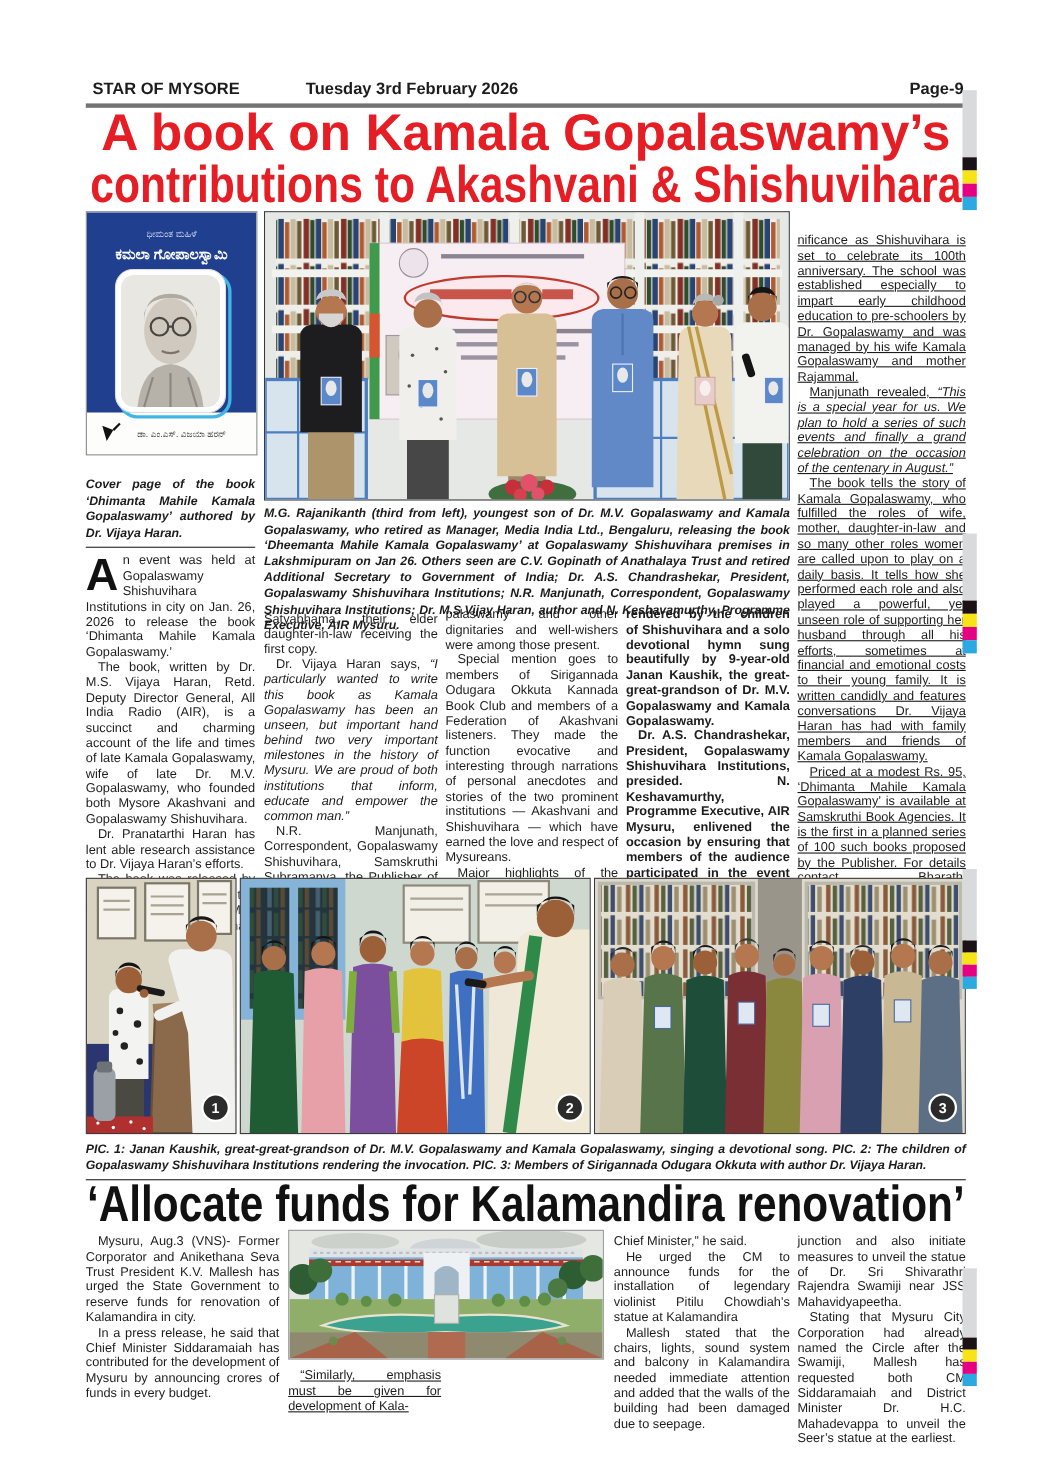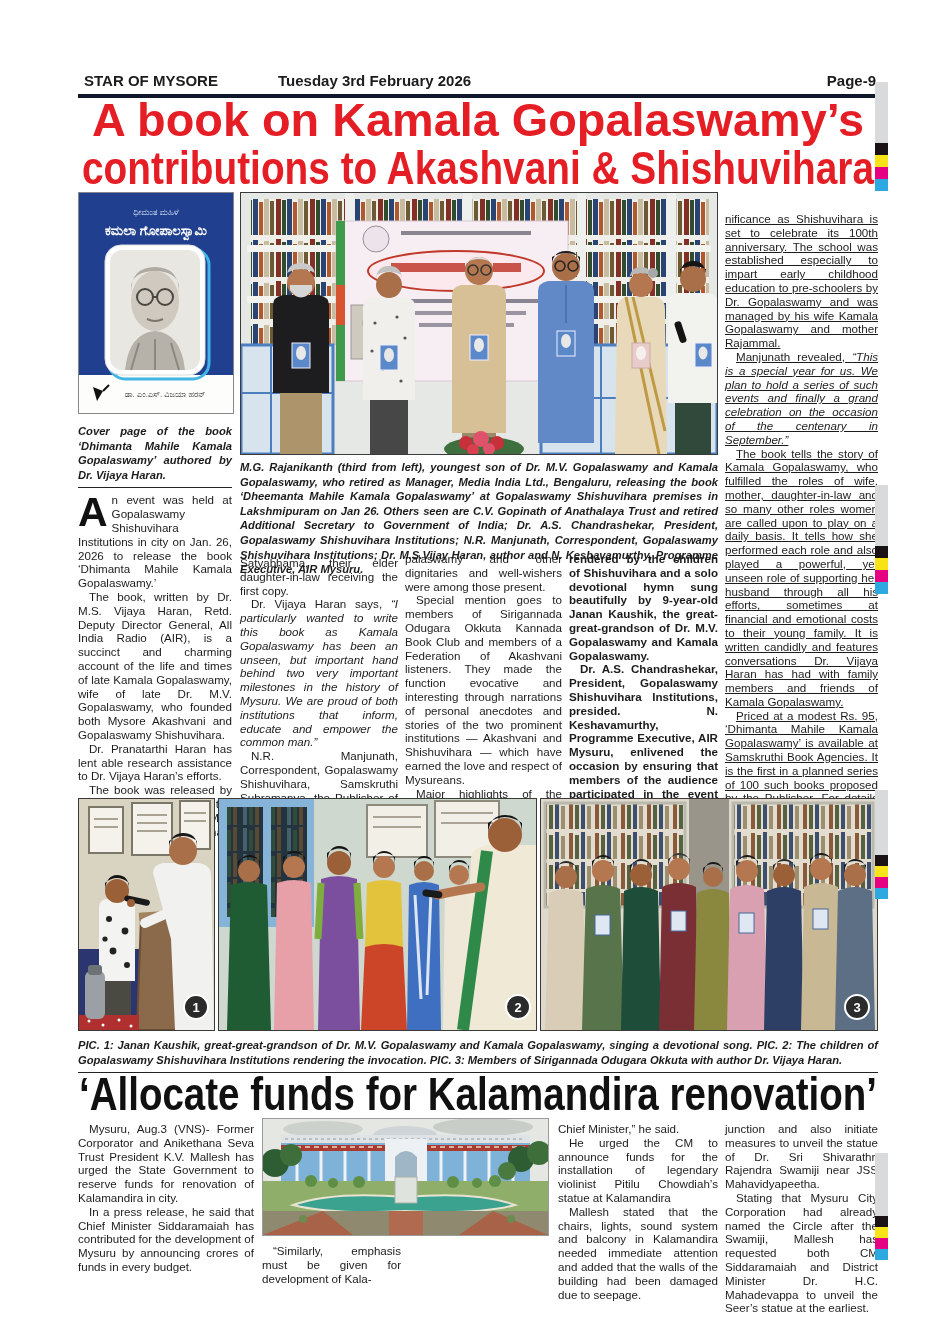--- a/index.html
+++ b/index.html
@@ -1,20 +1,20 @@
 <!DOCTYPE html>
 <html><head>
 <meta charset="utf-8">
 <style>
   html,body{margin:0;padding:0;background:#fff;}
   #page{position:relative;width:945px;height:1337px;background:#ffffff;overflow:hidden;
         font-family:"Liberation Sans","DejaVu Sans",sans-serif;color:#1c1c1c;}
   
   #masthead{position:absolute;left:78px;top:70px;width:800px;height:24px;
-            border-bottom:4px solid #0f172a;font-weight:bold;font-size:15px;}
+            border-bottom:4px solid #737373;font-weight:bold;font-size:15px;}
   #masthead .mh-title{position:absolute;left:6px;top:2px;}
   #masthead .mh-date{position:absolute;left:200px;top:2px;}
   #masthead .mh-page{position:absolute;right:2px;top:2px;}
   
   .headline-svg{position:absolute;left:78px;}
   .headline-svg text{font-family:"Liberation Sans","DejaVu Sans",sans-serif;font-weight:bold;}
   
   .col{position:absolute;font-size:11.6px;line-height:13.8px;text-align:justify;}
   .col p{margin:0;}
   .ind{text-indent:11px;}
@@ -62,21 +62,21 @@
         <circle cx="86" cy="104" r="8" fill="none" stroke="#4a4742" stroke-width="2"></circle>
         <path d="M74,104 L78,104" stroke="#4a4742" stroke-width="2"></path>
         <path d="M68,126 Q76,130 84,126" stroke="#7a756c" stroke-width="2" fill="none"></path>
       </g>
       <g>
         <path d="M14,194 L24,198 L18,208 Z" fill="#111111"></path>
         <path d="M24,198 L30,192" stroke="#111111" stroke-width="2"></path>
       </g>
       <text x="86" y="204" text-anchor="middle" font-size="8" fill="#333333">ಡಾ. ಎಂ.ಎಸ್. ವಿಜಯಾ ಹರನ್</text>
     </svg>
-    <div class="caption" style="margin-top:10px">Cover page of the book ‘Dhimanta Mahile Kamala Gopalaswamy’ authored by Dr. Vijaya Haran.</div>
+    <div class="caption" style="margin-top:20px">Cover page of the book ‘Dhimanta Mahile Kamala Gopalaswamy’ authored by Dr. Vijaya Haran.</div>
     <hr class="rule">
     <div class="col" style="position:static;width:154px;">
       <p><span class="dropcap">A</span><span>n event was held at Gopalaswamy Shishuvihara Institutions in city on Jan. 26, 2026 to release the book ‘Dhimanta Mahile Kamala Gopalaswamy.’</span></p>
       <p class="ind">The book, written by Dr. M.S. Vijaya Haran, Retd. Deputy Director General, All India Radio (AIR), is a succinct and charming account of the life and times of late Kamala Gopalaswamy, wife of late Dr. M.V. Gopalaswamy, who founded both Mysore Akashvani and Gopalaswamy Shishuvihara.</p>
       <p class="ind">Dr. Pranatarthi Haran has lent able research assistance to Dr. Vijaya Haran’s efforts.</p>
       <p class="ind">The book was released by M.G. Rajanikanth, the youngest son of Dr. M.V. Gopalaswamy and Kamala Gopalaswamy, with</p>
     </div>
   </div>
 
   <div class="photoframe" style="left:240px;top:192px;width:478px;height:263px;">
@@ -214,21 +214,21 @@
     <p class="ind">Special mention goes to members of Sirigannada Odugara Okkuta Kannada Book Club and members of a Federation of Akashvani listeners.  They made the function evocative and interesting through narrations of personal anecdotes and stories of the two prominent institutions — Akashvani and Shishuvihara — which have earned the love and respect of Mysureans.</p>
     <p class="ind">Major highlights of the programme were an invocation</p>
   </div>
   <div class="col" style="left:569px;top:552px;width:149px;font-weight:bold;">
     <p>rendered by the children of Shishuvihara and a solo devotional hymn sung beautifully by 9-year-old Janan Kaushik, the great-great-grandson of Dr. M.V. Gopalaswamy and Kamala Gopalaswamy.</p>
     <p class="ind">Dr. A.S. Chandrashekar, President, Gopalaswamy Shishuvihara Institutions, presided. N. Keshavamurthy, Programme Executive, AIR Mysuru, enlivened the occasion by ensuring that members of the audience participated in the event with their own experiences.</p>
     <p class="ind">The venue holds special sig-</p>
   </div>
   <div class="col" style="left:725px;top:212px;width:153px;text-decoration:underline;">
     <p>nificance as Shishuvihara is set to celebrate its 100th anniversary. The school was established especially to impart early childhood education to pre-schoolers by Dr. Gopalaswamy and was managed by his wife Kamala Gopalaswamy and mother Rajammal.</p>
-    <p class="ind"><span>Manjunath revealed, </span><i>“This is a special year for us. We plan to hold a series of such events and finally a grand celebration on the occasion of the centenary in September.”</i></p>
+    <p class="ind"><span>Manjunath revealed, </span><i>“This is a special year for us. We plan to hold a series of such events and finally a grand celebration on the occasion of the centenary in August.”</i></p>
     <p class="ind">The book tells the story of Kamala Gopalaswamy, who fulfilled the roles of wife, mother, daughter-in-law and so many other roles women are called upon to play on a daily basis. It tells how she performed each role and also played a powerful, yet unseen role of supporting her husband through all his efforts, sometimes at financial and emotional costs to their young family. It is written candidly and features conversations Dr. Vijaya Haran has had with family members and friends of Kamala Gopalaswamy.</p>
     <p class="ind">Priced at a modest Rs. 95, ‘Dhimanta Mahile Kamala Gopalaswamy’ is available at Samskruthi Book Agencies. It is the first in a planned series of 100 such books proposed by the Publisher. For details contact Bharathi Ghanashyam (grand-daughter of  Kamala Gopalaswamy) on Mob: 99867-93314.</p>
   </div>
 
   <div class="photoframe" style="left:78px;top:798px;width:137px;height:233px;">
     <svg width="135" height="231">
       <rect width="135" height="231" fill="#d9d4c2"></rect>
       <g>
         <rect x="10" y="8" width="34" height="46" fill="#f4f2ea" stroke="#7a7668" stroke-width="2"></rect>
         <rect x="53" y="4" width="40" height="52" fill="#f4f2ea" stroke="#7a7668" stroke-width="2"></rect>
@@ -457,21 +457,21 @@
         <rect x="0" y="92" width="285" height="24" fill="#8f8a6f"></rect>
         <polygon points="0,116 60,92 90,116" fill="#a86247"></polygon>
         <polygon points="285,116 230,92 196,116" fill="#a86247"></polygon>
         <rect x="126" y="92" width="34" height="24" fill="#b06a50"></rect>
         <circle cx="40" cy="100" r="4" fill="#6f8a4f"></circle>
           <circle cx="248" cy="100" r="4" fill="#6f8a4f"></circle>
       </g>
     </svg>
   </div>
 
-  <div class="col" style="left:262px;top:1244px;width:139px;">
+  <div class="col" style="left:262px;top:1244px;width:139px;text-decoration:underline;">
     <p class="ind">“Similarly, emphasis must be given for development of Kala-</p>
   </div>
   <div class="col" style="left:558px;top:1122px;width:160px;">
     <p>Chief Minister,” he said.</p>
     <p class="ind">He urged the CM to announce funds for the installation of legendary violinist Pitilu Chowdiah’s statue at Kalamandira</p>
     <p class="ind">Mallesh stated that the chairs, lights, sound system and balcony in Kalamandira needed immediate attention and added that the walls of the building had been damaged due to seepage.</p>
   </div>
   <div class="col" style="left:725px;top:1122px;width:153px;">
     <p>junction and also initiate measures to unveil the statue of Dr. Sri Shivarathri Rajendra Swamiji near JSS Mahavidyapeetha.</p>
     <p class="ind">Stating that Mysuru City Corporation had already named the Circle after the Swamiji, Mallesh has requested both CM Siddaramaiah and District Minister Dr. H.C. Mahadevappa to unveil the Seer’s statue at the earliest.</p>

